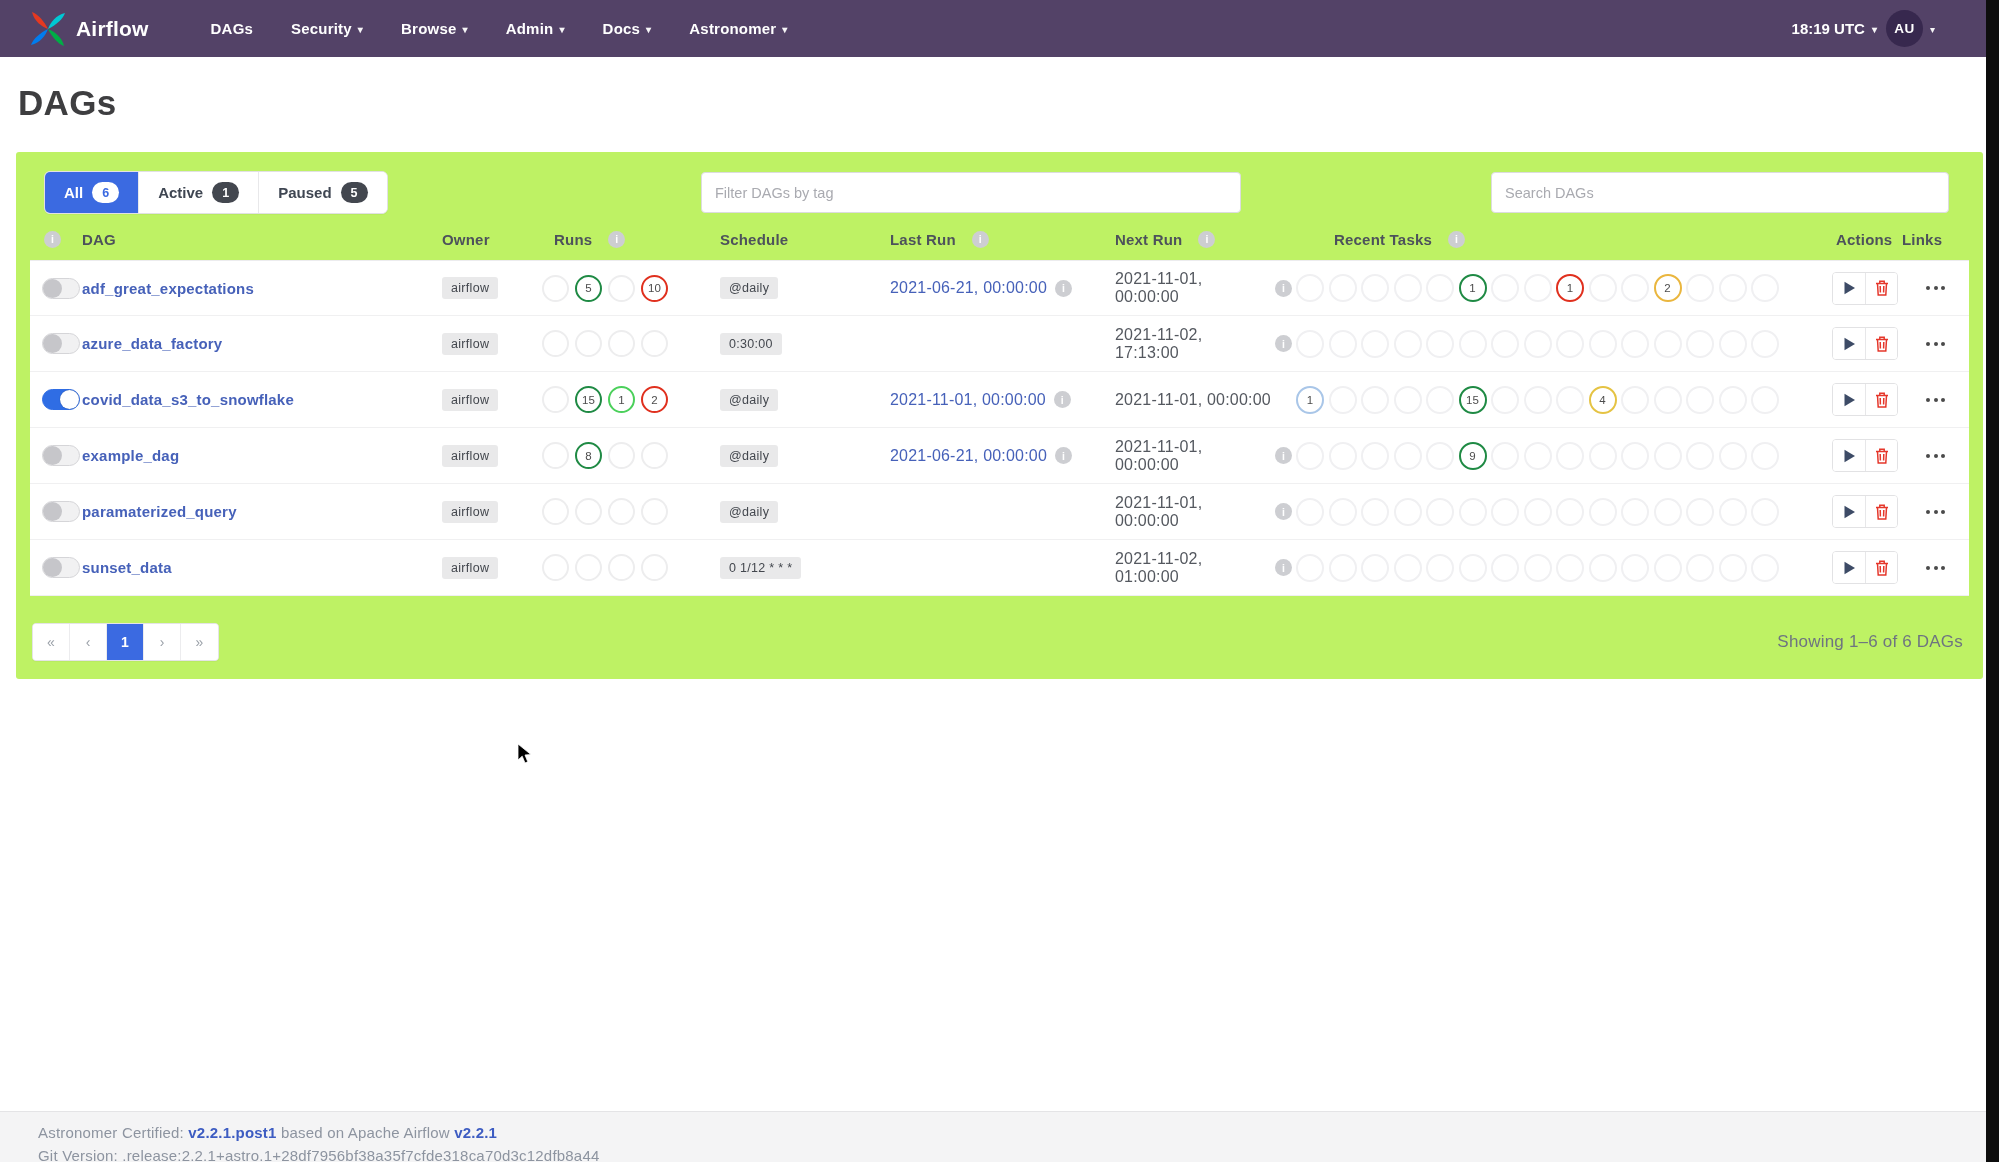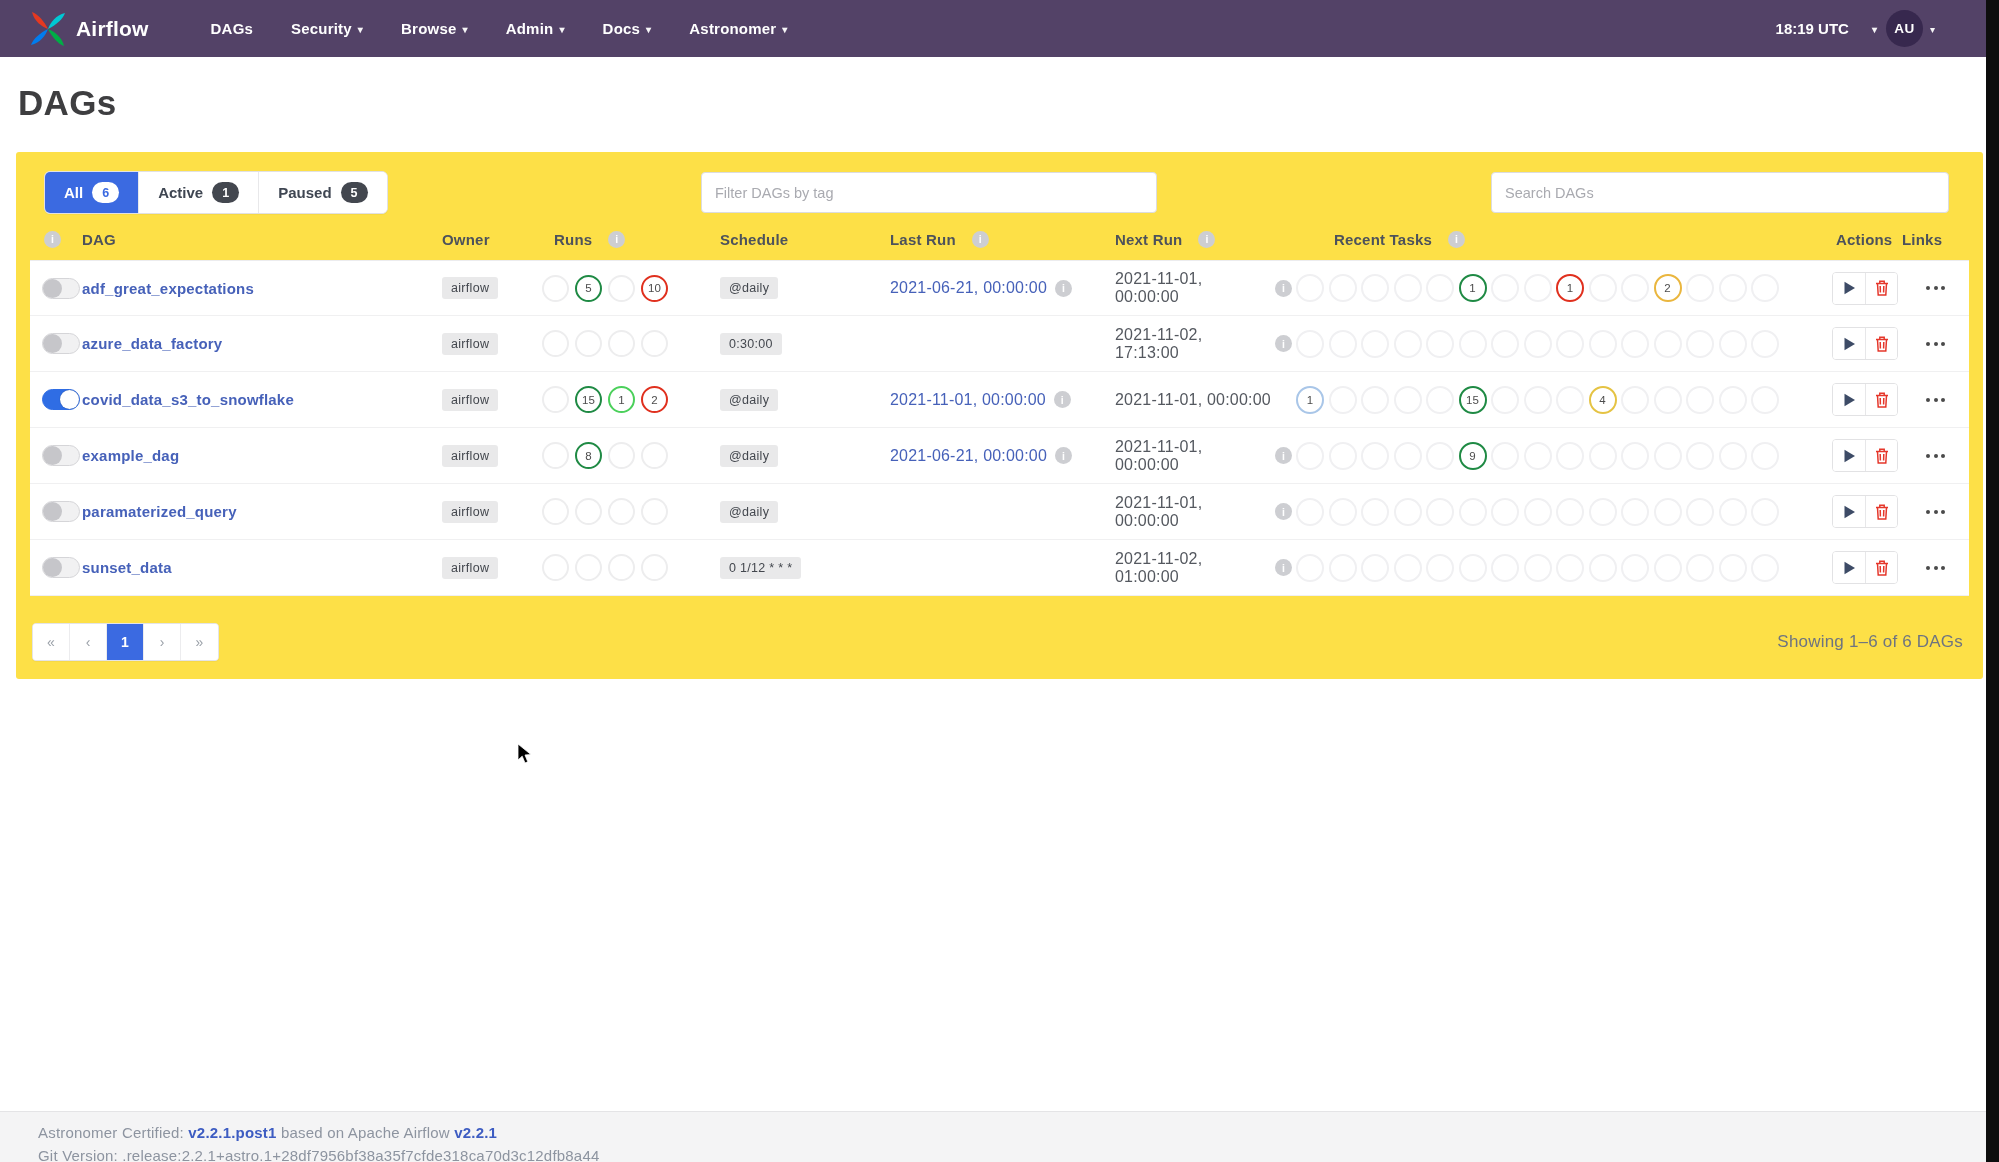--- a/index.html
+++ b/index.html
@@ -14,47 +14,47 @@
   .nav {
     display:flex; align-items:center;
     height:57px; background:#534267; padding:0 28px;
   }
   .brand { display:flex; align-items:center; gap:8px; margin-right:62px; cursor:pointer; }
   .brand-name { color:#fff; font-size:21px; font-weight:700; letter-spacing:.2px; }
   .nav-item { color:#fff; font-size:15px; font-weight:700; margin-right:38px;
     display:flex; align-items:center; gap:6px; cursor:pointer; letter-spacing:.2px; }
   .nav-caret { font-size:10px; line-height:1; position:relative; top:1px; opacity:.95; }
   .nav-right { margin-left:auto; display:flex; align-items:center; gap:9px; margin-right:36px; }
-  .clock { color:#fff; font-weight:700; font-size:15px; display:flex; align-items:center; gap:23px; cursor:pointer;}
+  .clock { color:#fff; font-weight:700; font-size:15px; display:flex; align-items:center; gap:7px; cursor:pointer;}
   .avatar-wrap { display:flex; align-items:center; gap:7px; cursor:pointer; color:#fff; }
   .avatar { width:37px; height:37px; border-radius:50%; background:#37284e; color:#fff;
     font-size:13.5px; font-weight:700; display:flex; align-items:center; justify-content:center; letter-spacing:.5px;}
   
   .page-title { font-size:35px; font-weight:700; color:#3e3e40; margin:26px 0 0 18px; letter-spacing:.3px;}
   .panel {
     position:absolute; left:16px; right:16px; top:152px;
-    background:#fde047; border-radius:3px; padding:14px 14px 16px 14px;
+    background:#bef264; border-radius:3px; padding:14px 14px 16px 14px;
   }
   
   .filter-bar { position:relative; height:52px; }
   .tabs { position:absolute; left:14px; top:5px; display:inline-flex; border:1px solid #e1e1e3;
     border-radius:6px; overflow:hidden; background:#fff; box-shadow:0 1px 1px rgba(0,0,0,.03);}
   .tab { padding:0 19px; height:41px; font-size:15px; font-weight:700; color:#3f4652; background:#fff;
     display:flex; gap:9px; align-items:center; border:none; border-right:1px solid #e8e8ea; cursor:pointer;
     font-family:"Liberation Sans",sans-serif;}
   .tab:last-child { border-right:none; }
   .tab.active { background:#3b6ae1; color:#fff; }
   .tab-badge { min-width:27px; height:21px; border-radius:11px; background:#43474f; color:#fff;
     font-size:12.5px; font-weight:700; display:flex; align-items:center; justify-content:center; padding:0 8px;}
   .tab.active .tab-badge { background:#fff; color:#3b6ae1; }
   .filter-input { position:absolute; top:6px; height:41px; border:1px solid #dcdcde; border-radius:4px;
     padding:0 13px; font-size:14.5px; color:#333; background:#fff; outline:none;
     font-family:"Liberation Sans",sans-serif;}
   .filter-input::placeholder { color:#a9aab0; }
-  .tag-input { left:671px; width:456px; }
+  .tag-input { left:671px; width:540px; }
   .search-input { right:20px; width:458px; }
   
   .trow { display:grid;
     grid-template-columns:52px 360px 100px 160px 150px 225px 215px 500px 110px 1fr;
     align-items:center; }
   .thead { height:42px; color:#4d525b; font-weight:700; font-size:15px; letter-spacing:.2px; }
   .hcell { display:flex; align-items:center; gap:8px; }
   .drow { background:#fff; height:56px; border-bottom:1px solid #f0f0f1; }
   .drow:first-of-type { border-top:1px solid #ececee; }
   .cell { display:flex; align-items:center; }

